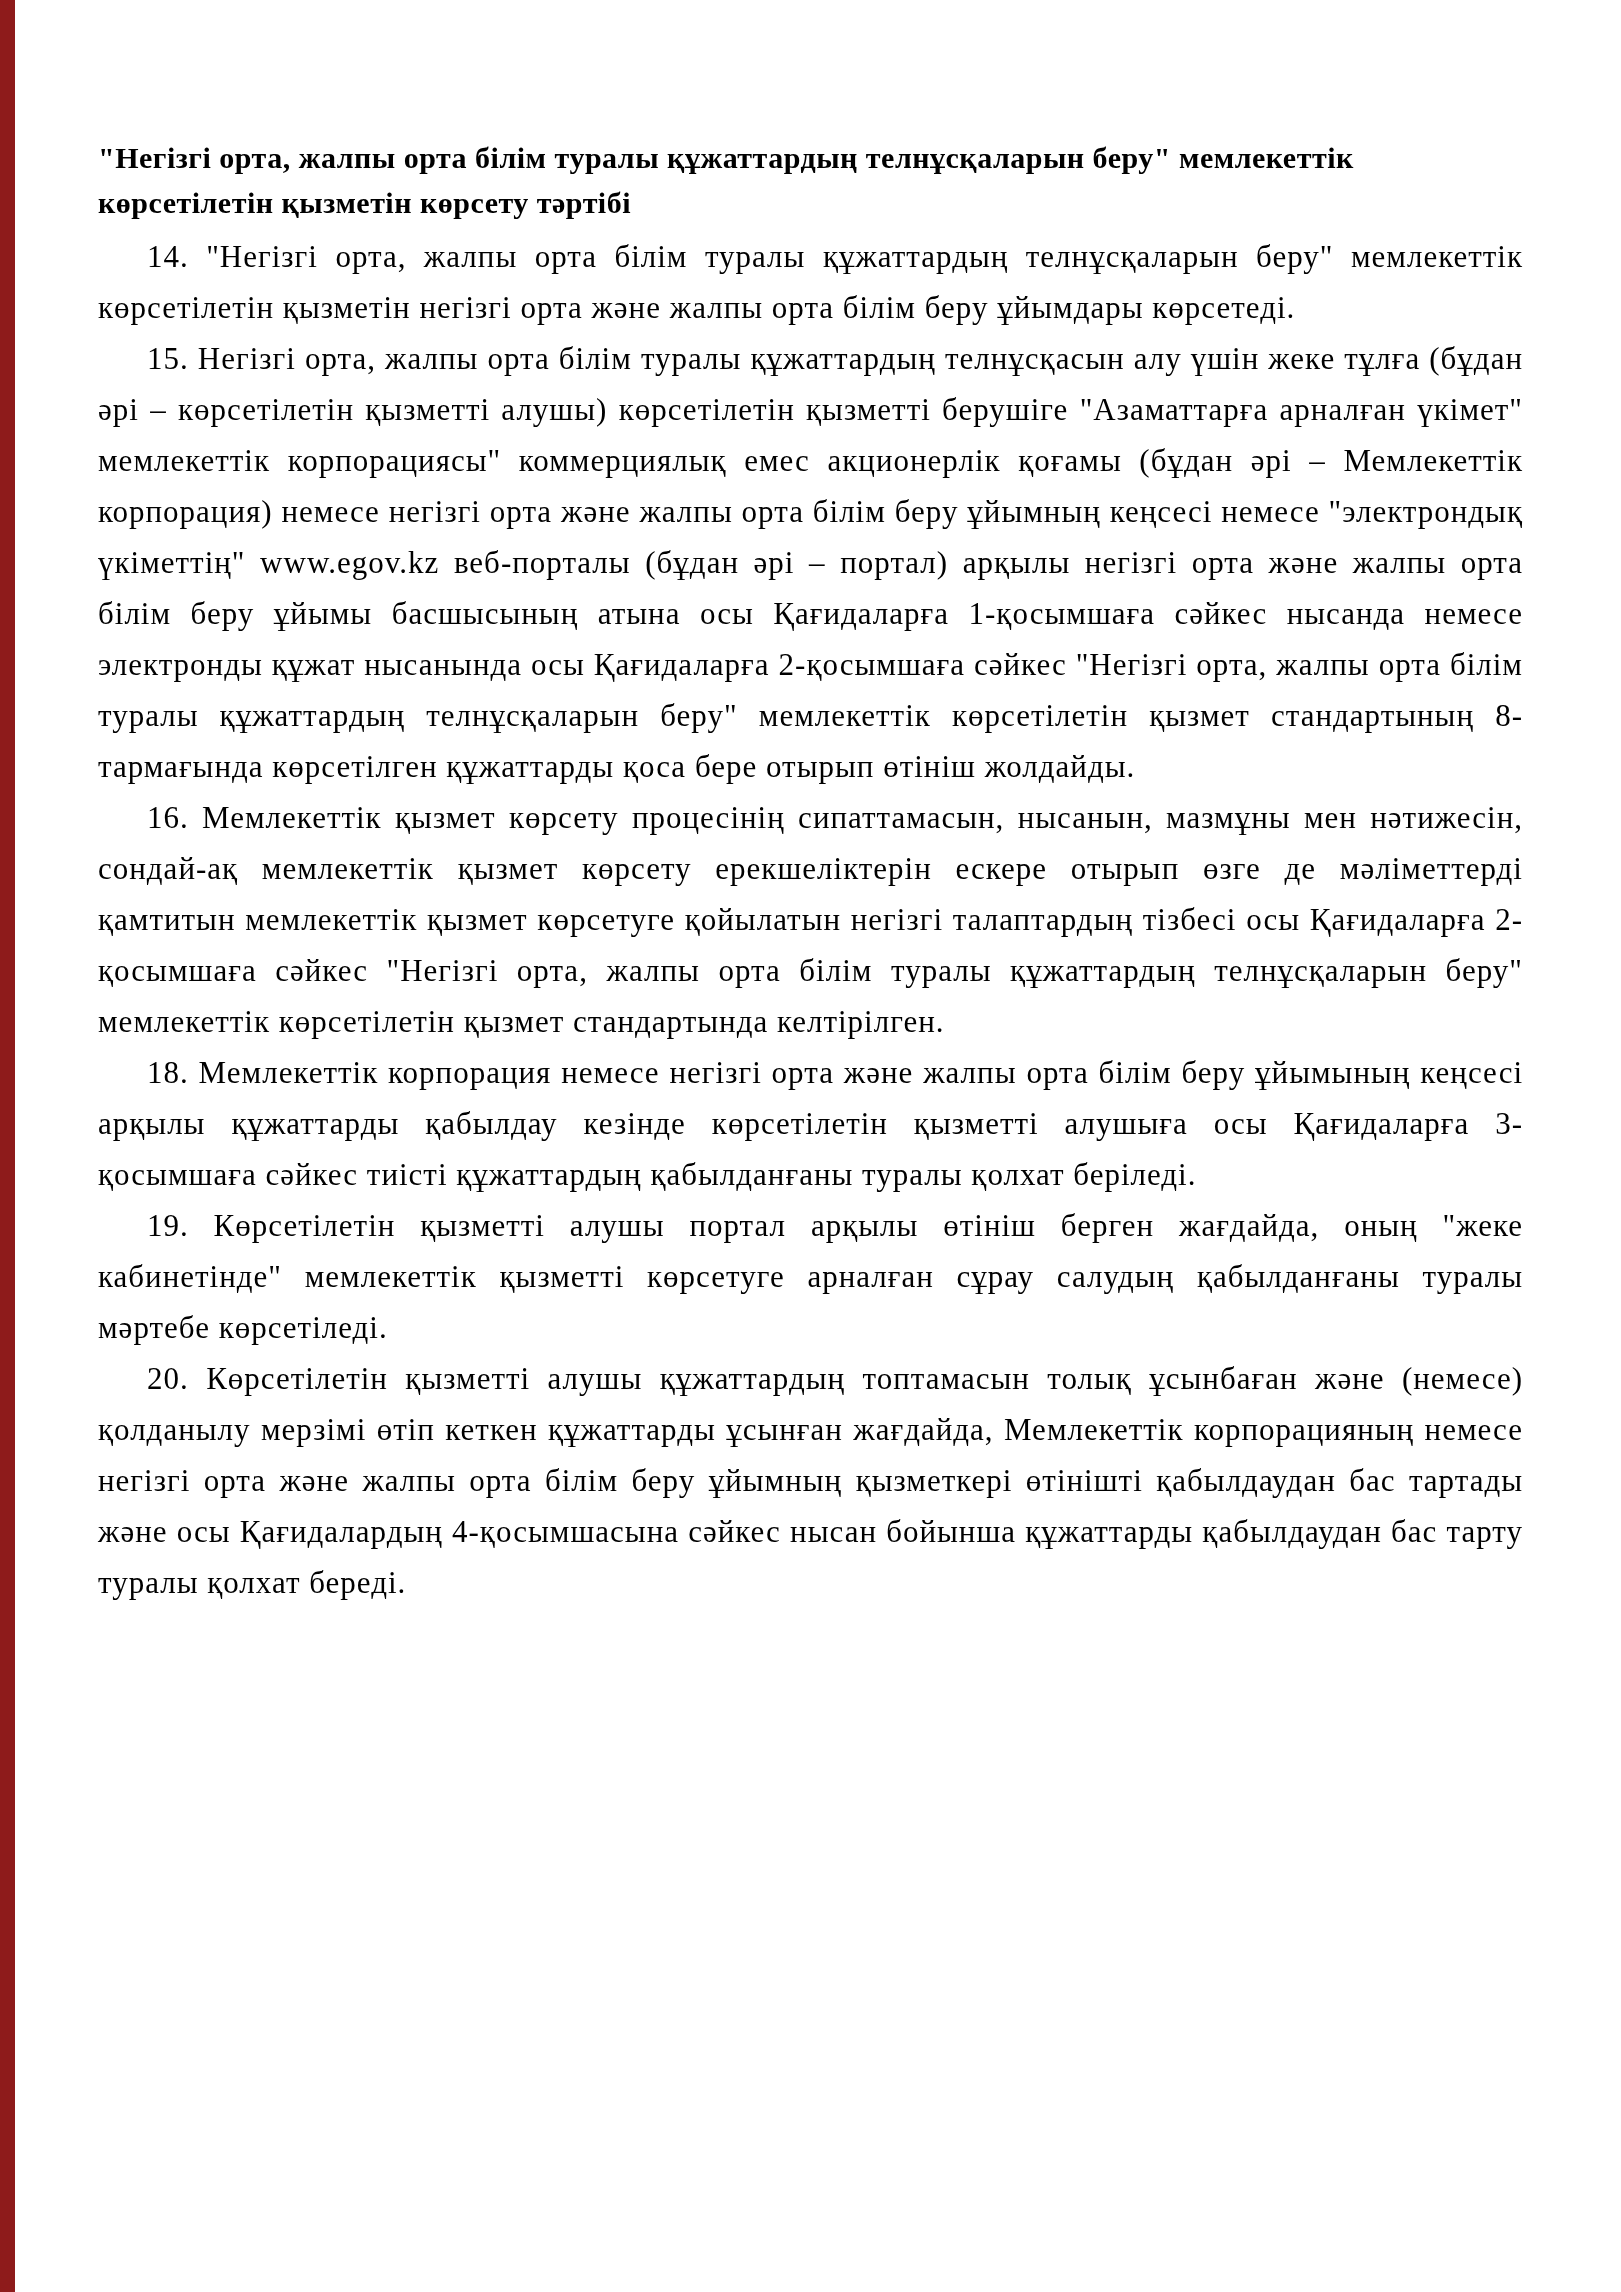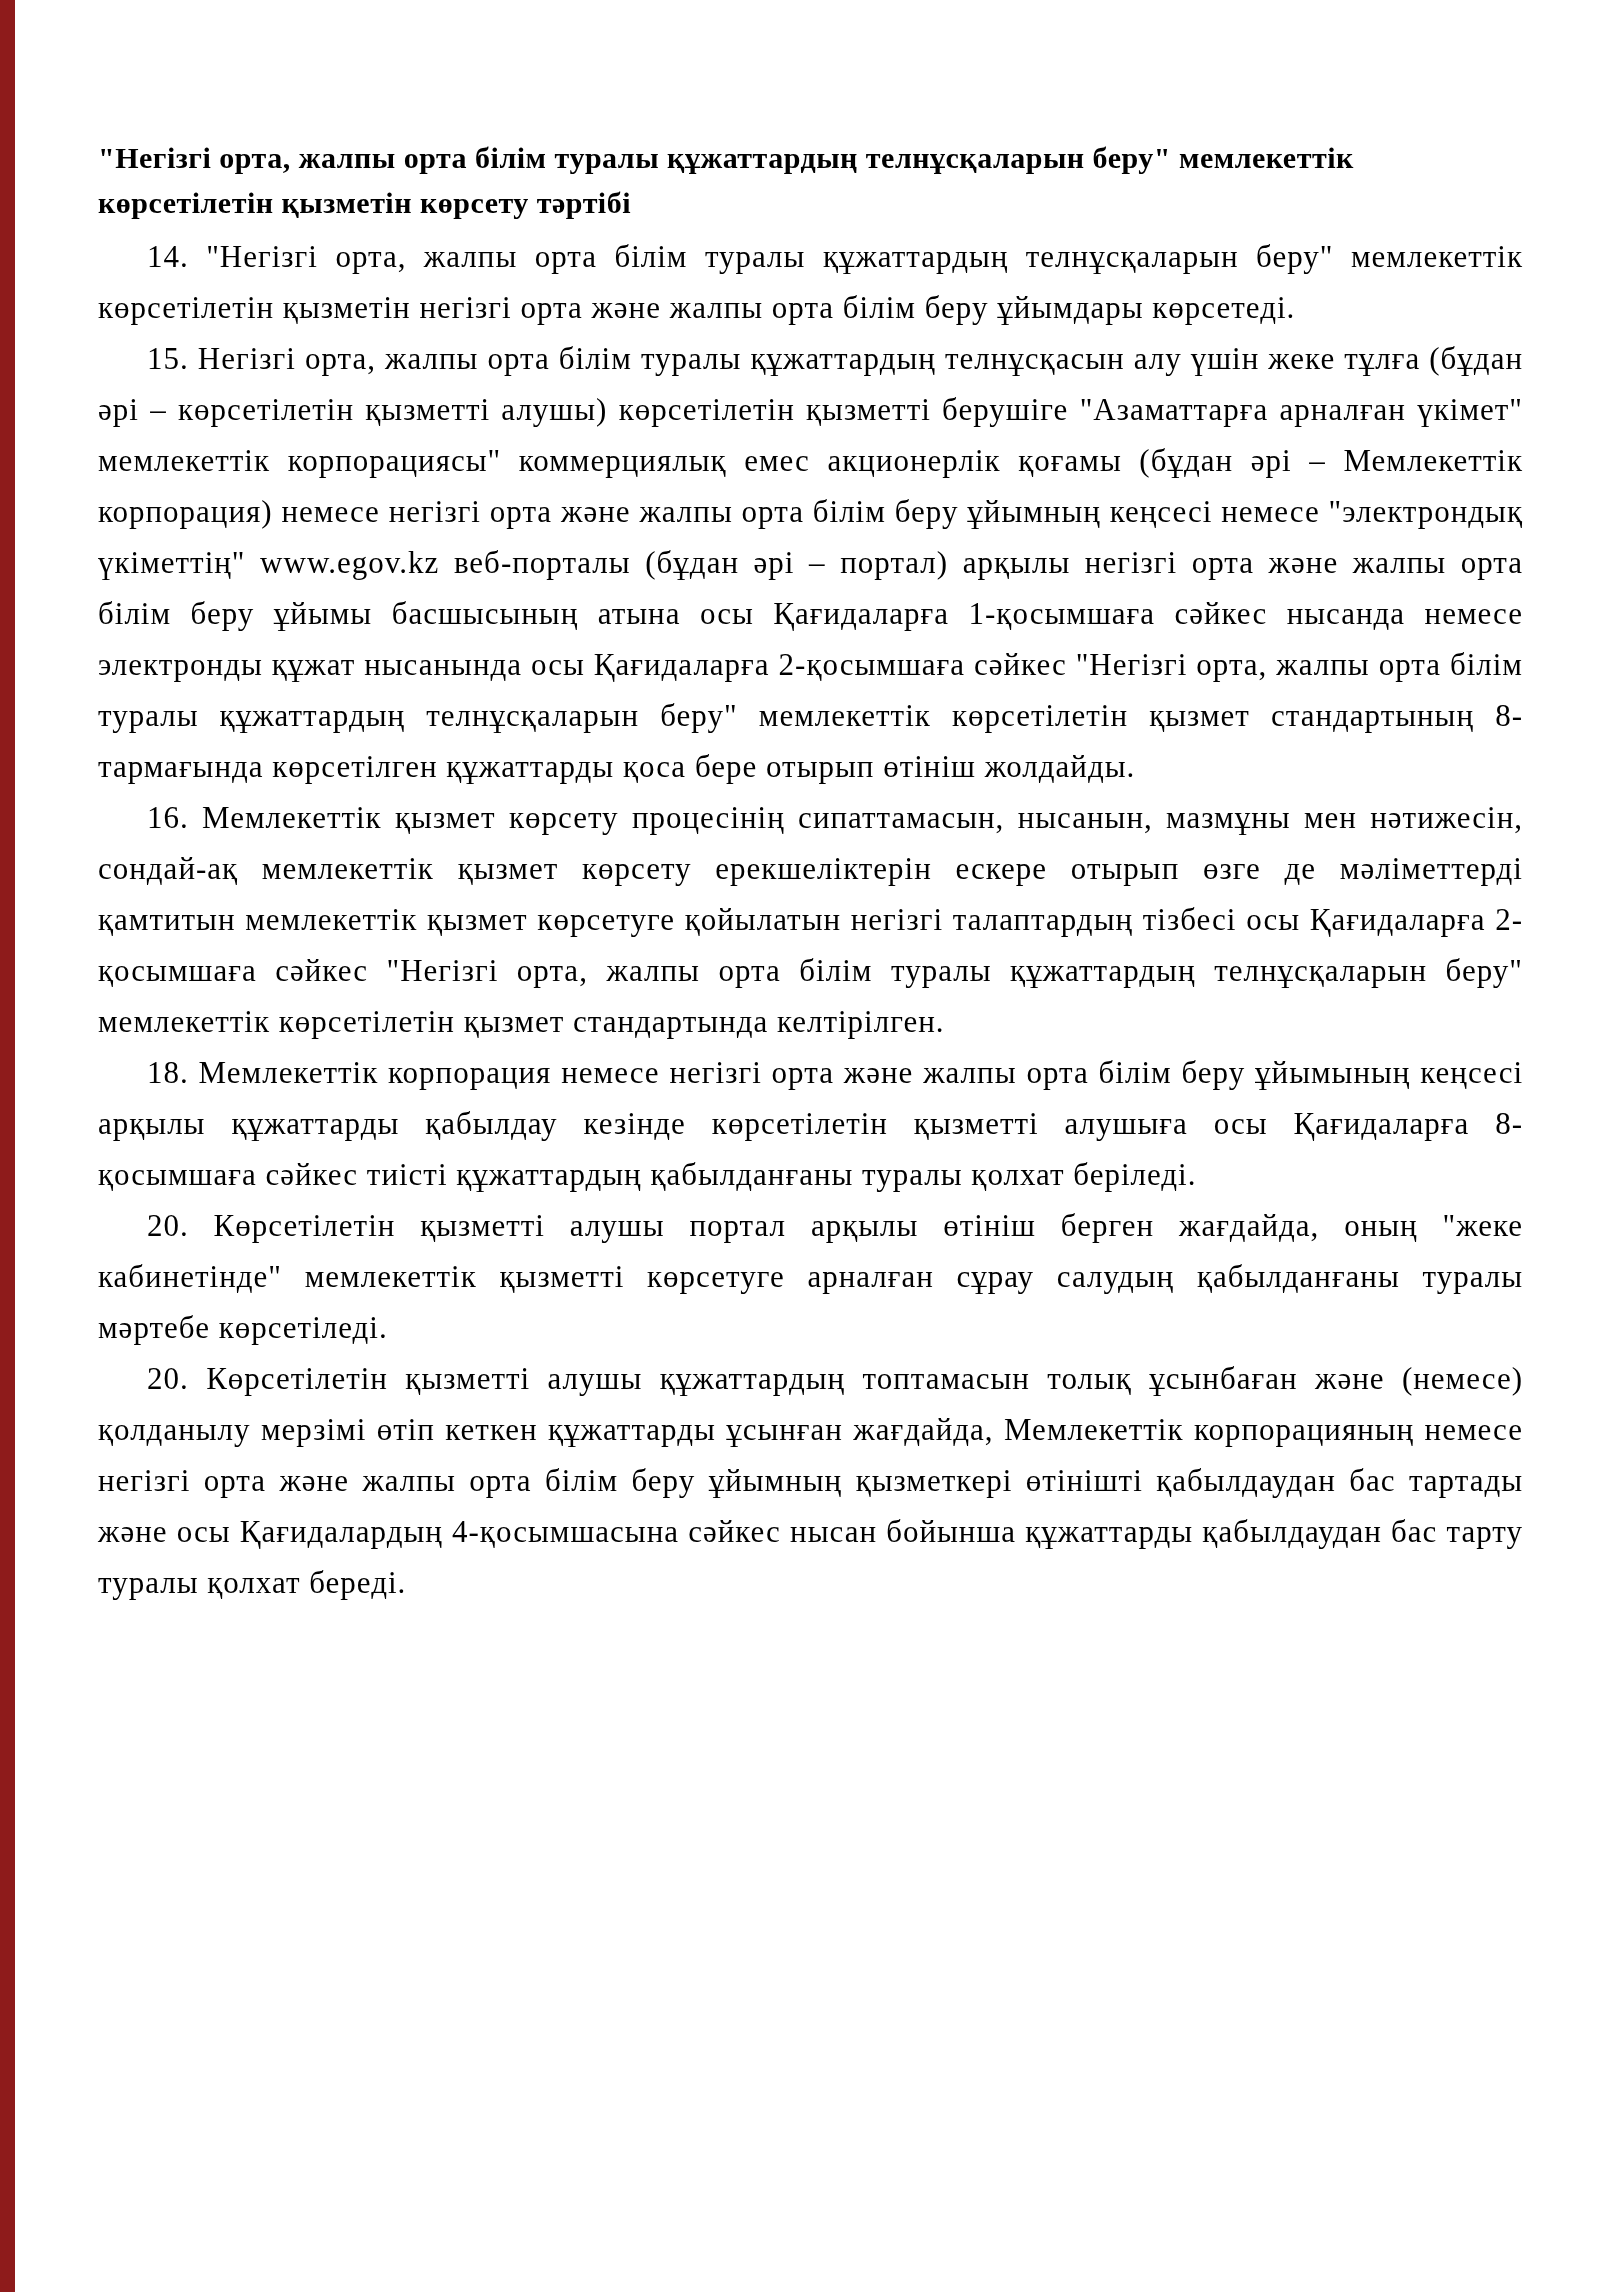--- a/index.html
+++ b/index.html
@@ -52,19 +52,19 @@
 
   <h1 class="doc-heading">"Негізгі орта, жалпы орта білім туралы құжаттардың телнұсқаларын беру" мемлекеттік көрсетілетін қызметін көрсету тәртібі</h1>
 
   <p class="doc-paragraph">14. "Негізгі орта, жалпы орта білім туралы құжаттардың телнұсқаларын беру" мемлекеттік көрсетілетін қызметін негізгі орта және жалпы орта білім беру ұйымдары көрсетеді.</p>
 
   <p class="doc-paragraph">15. Негізгі орта, жалпы орта білім туралы құжаттардың телнұсқасын алу үшін жеке тұлға (бұдан әрі – көрсетілетін қызметті алушы) көрсетілетін қызметті берушіге "Азаматтарға арналған үкімет" мемлекеттік корпорациясы" коммерциялық емес акционерлік қоғамы (бұдан әрі – Мемлекеттік корпорация) немесе негізгі орта және жалпы орта білім беру ұйымның кеңсесі немесе "электрондық үкіметтің" www.egov.kz веб-порталы (бұдан әрі – портал) арқылы негізгі орта және жалпы орта білім беру ұйымы басшысының атына осы Қағидаларға 1-қосымшаға сәйкес нысанда немесе электронды құжат нысанында осы Қағидаларға 2-қосымшаға сәйкес "Негізгі орта, жалпы орта білім туралы құжаттардың телнұсқаларын беру" мемлекеттік көрсетілетін қызмет стандартының 8-тармағында көрсетілген құжаттарды қоса бере отырып өтініш жолдайды.</p>
 
   <p class="doc-paragraph">16. Мемлекеттік қызмет көрсету процесінің сипаттамасын, нысанын, мазмұны мен нәтижесін, сондай-ақ мемлекеттік қызмет көрсету ерекшеліктерін ескере отырып өзге де мәліметтерді қамтитын мемлекеттік қызмет көрсетуге қойылатын негізгі талаптардың тізбесі осы Қағидаларға 2-қосымшаға сәйкес "Негізгі орта, жалпы орта білім туралы құжаттардың телнұсқаларын беру" мемлекеттік көрсетілетін қызмет стандартында келтірілген.</p>
 
 
-  <p class="doc-paragraph">18. Мемлекеттік корпорация немесе негізгі орта және жалпы орта білім беру ұйымының кеңсесі арқылы құжаттарды қабылдау кезінде көрсетілетін қызметті алушыға осы Қағидаларға 8-қосымшаға сәйкес тиісті құжаттардың қабылданғаны туралы қолхат беріледі.</p>
+  <p class="doc-paragraph">18. Мемлекеттік корпорация немесе негізгі орта және жалпы орта білім беру ұйымының кеңсесі арқылы құжаттарды қабылдау кезінде көрсетілетін қызметті алушыға осы Қағидаларға 3-қосымшаға сәйкес тиісті құжаттардың қабылданғаны туралы қолхат беріледі.</p>
 
-  <p class="doc-paragraph">20. Көрсетілетін қызметті алушы портал арқылы өтініш берген жағдайда, оның "жеке кабинетінде" мемлекеттік қызметті көрсетуге арналған сұрау салудың қабылданғаны туралы мәртебе көрсетіледі.</p>
+  <p class="doc-paragraph">19. Көрсетілетін қызметті алушы портал арқылы өтініш берген жағдайда, оның "жеке кабинетінде" мемлекеттік қызметті көрсетуге арналған сұрау салудың қабылданғаны туралы мәртебе көрсетіледі.</p>
 
   <p class="doc-paragraph">20. Көрсетілетін қызметті алушы құжаттардың топтамасын толық ұсынбаған және (немесе) қолданылу мерзімі өтіп кеткен құжаттарды ұсынған жағдайда, Мемлекеттік корпорацияның немесе негізгі орта және жалпы орта білім беру ұйымның қызметкері өтінішті қабылдаудан бас тартады және осы Қағидалардың 4-қосымшасына сәйкес нысан бойынша құжаттарды қабылдаудан бас тарту туралы қолхат береді.</p>
 </div>
 
 
 </body></html>

